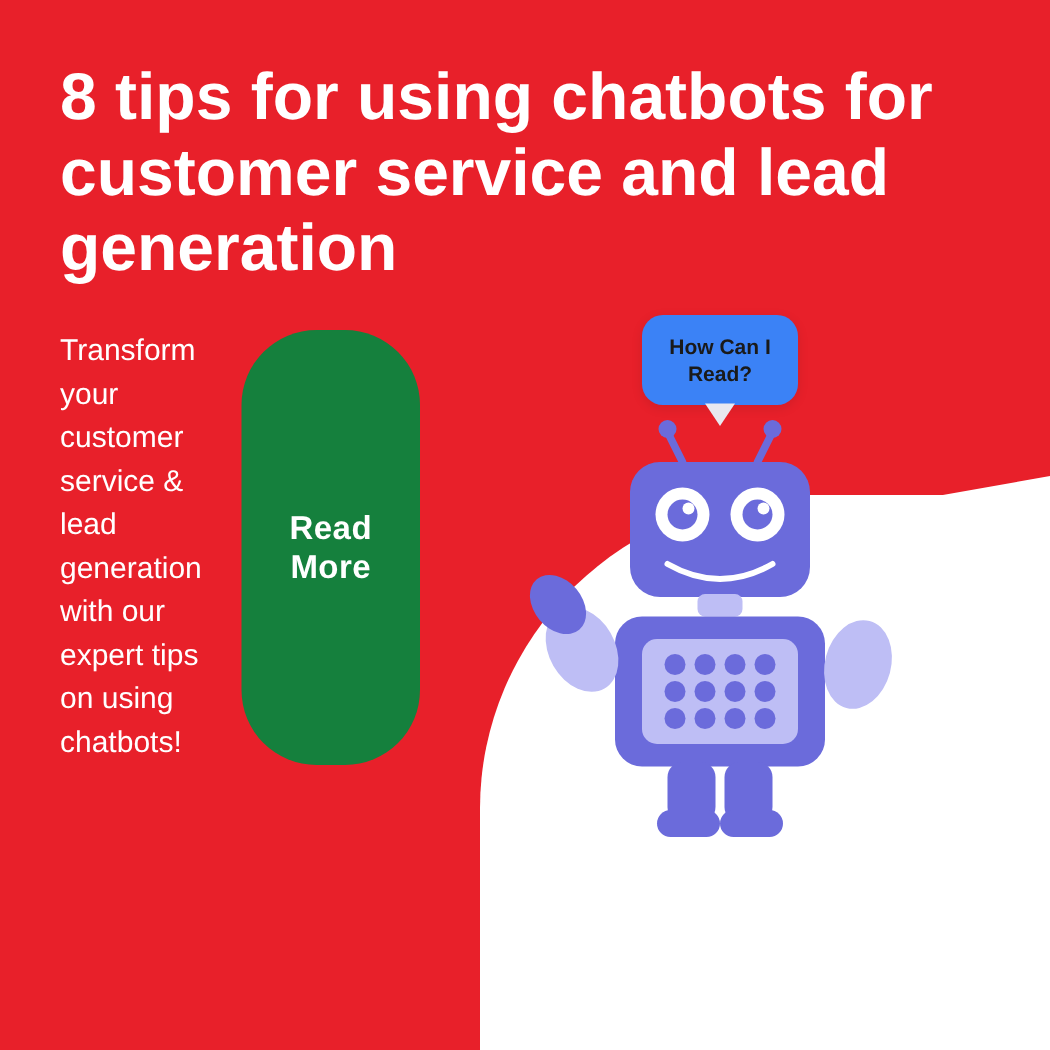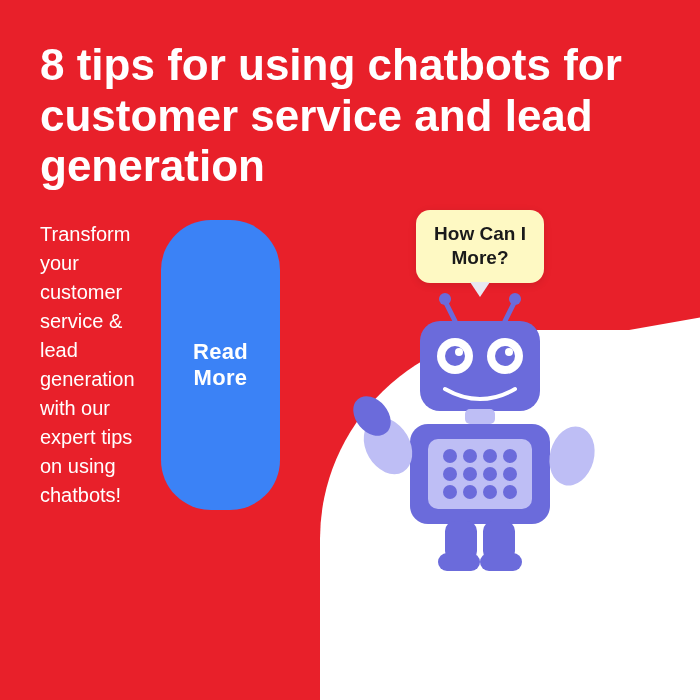--- a/index.html
+++ b/index.html
@@ -71,21 +71,21 @@
 
     .description {
       font-size: 20px;
       font-weight: 400;
       color: white;
       line-height: 1.45;
       font-family: Arial, sans-serif;
     }
 
     .read-more-btn {
-      background-color: #3b82f6;
+      background-color: #15803d;
       color: white;
       font-size: 22px;
       font-weight: 900;
       border: none;
       border-radius: 50px;
       padding: 14px 32px;
       cursor: pointer;
       display: inline-block;
       width: fit-content;
       font-family: 'Arial Black', Arial, sans-serif;
@@ -96,24 +96,24 @@
       flex: 1;
       display: flex;
       flex-direction: column;
       align-items: center;
       position: relative;
       margin-top: -10px;
     }
 
     
     .speech-bubble {
-      background: #fef9c3;
+      background: #3b82f6;
       border-radius: 14px;
       padding: 12px 18px;
-      font-size: 19px;
+      font-size: 14px;
       font-weight: 900;
       color: #1a1a1a;
       text-align: center;
       line-height: 1.3;
       position: relative;
       margin-bottom: 8px;
       font-family: Arial, sans-serif;
       box-shadow: 0 2px 8px rgba(0,0,0,0.1);
     }
 
@@ -147,21 +147,21 @@
   <div class="content-row">
 
     <div class="left-col">
       <p class="description">Transform your customer service &amp; lead generation with our expert tips on using chatbots!</p>
       <button class="read-more-btn">Read More</button>
     </div>
 
     <div class="robot-area">
       <div class="speech-bubble">
         <span>How Can I</span><br>
-        <span>More?</span>
+        <span>Read?</span>
       </div>
 
       <svg class="robot-svg" viewBox="0 0 260 280" xmlns="http://www.w3.org/2000/svg">
 
         <line x1="105" y1="30" x2="95" y2="10" stroke="#6B6BDB" stroke-width="5" stroke-linecap="round"></line>
         <circle cx="95" cy="8" r="6" fill="#6B6BDB"></circle>
 
         <line x1="155" y1="30" x2="165" y2="10" stroke="#6B6BDB" stroke-width="5" stroke-linecap="round"></line>
         <circle cx="165" cy="8" r="6" fill="#6B6BDB"></circle>
 

